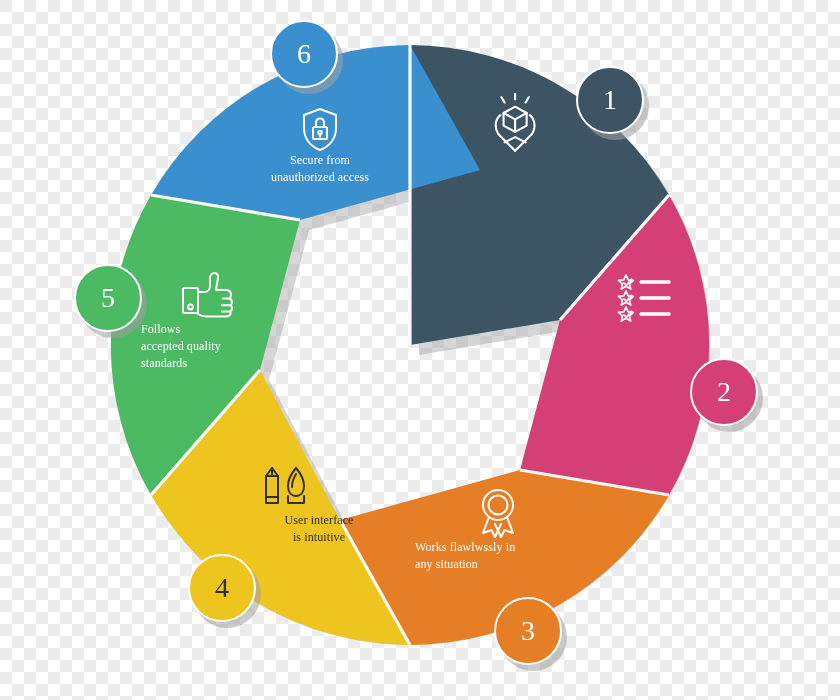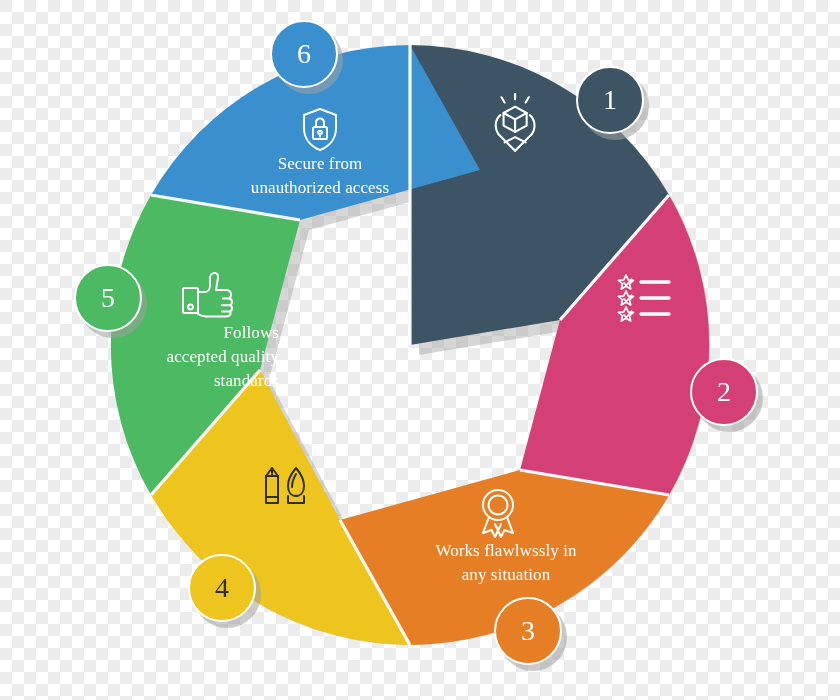--- a/index.html
+++ b/index.html
@@ -27,21 +27,21 @@
     left: 0;
     top: 0;
     width: 840px;
     height: 700px;
   }
 
   .seg-label {
     position: absolute;
     color: #ffffff;
     font-family: "Liberation Serif", serif;
-    font-size: 17px;
+    font-size: 12px;
     line-height: 1.42;
     letter-spacing: 0.1px;
     pointer-events: none;
     white-space: pre-line;
   }
   .seg-label.dark-text { color: #2f2f2f; }
 
   .badge {
     position: absolute;
     width: 68px;
@@ -151,25 +151,27 @@
       <path d="M 17 1 L 33 7 L 33 20 C 33 31 26 38.5 17 42 C 8 38.5 1 31 1 20 L 1 7 Z"></path>
       <rect x="10" y="19" width="14" height="12" rx="1.6"></rect>
       <path d="M 13 19 L 13 15 C 13 12 14.8 10.5 17 10.5 C 19.2 10.5 21 12 21 15 L 21 19"></path>
       <circle cx="17" cy="24.5" r="1.8"></circle>
       <path d="M 17 26 L 17 28.5"></path>
     </g>
   </svg>
 
 
 
-  <div class="seg-label" style="left:415px; top:539px; width:182px; text-align:center;">Works flawlwssly in
+  <div class="seg-label" style="left:415px; top:539px; width:182px; text-align:left;">Works flawlwssly in
 any situation</div>
 
-
-  <div class="seg-label" style="left:131px; top:321px; width:148px; text-align:right;">Follows
+  <div class="seg-label dark-text" style="left:239px; top:512px; width:160px; text-align:center;">User interface
+is intuitive</div>
+
+  <div class="seg-label" style="left:141px; top:321px; width:148px; text-align:left;">Follows
 accepted quality
 standards</div>
 
   <div class="seg-label" style="left:229px; top:152px; width:182px; text-align:center;">Secure from
 unauthorized access</div>
 
   <div class="badge" style="left:576px; top:66px; background:#3d5464;">
     <span>1</span>
   </div>
 

